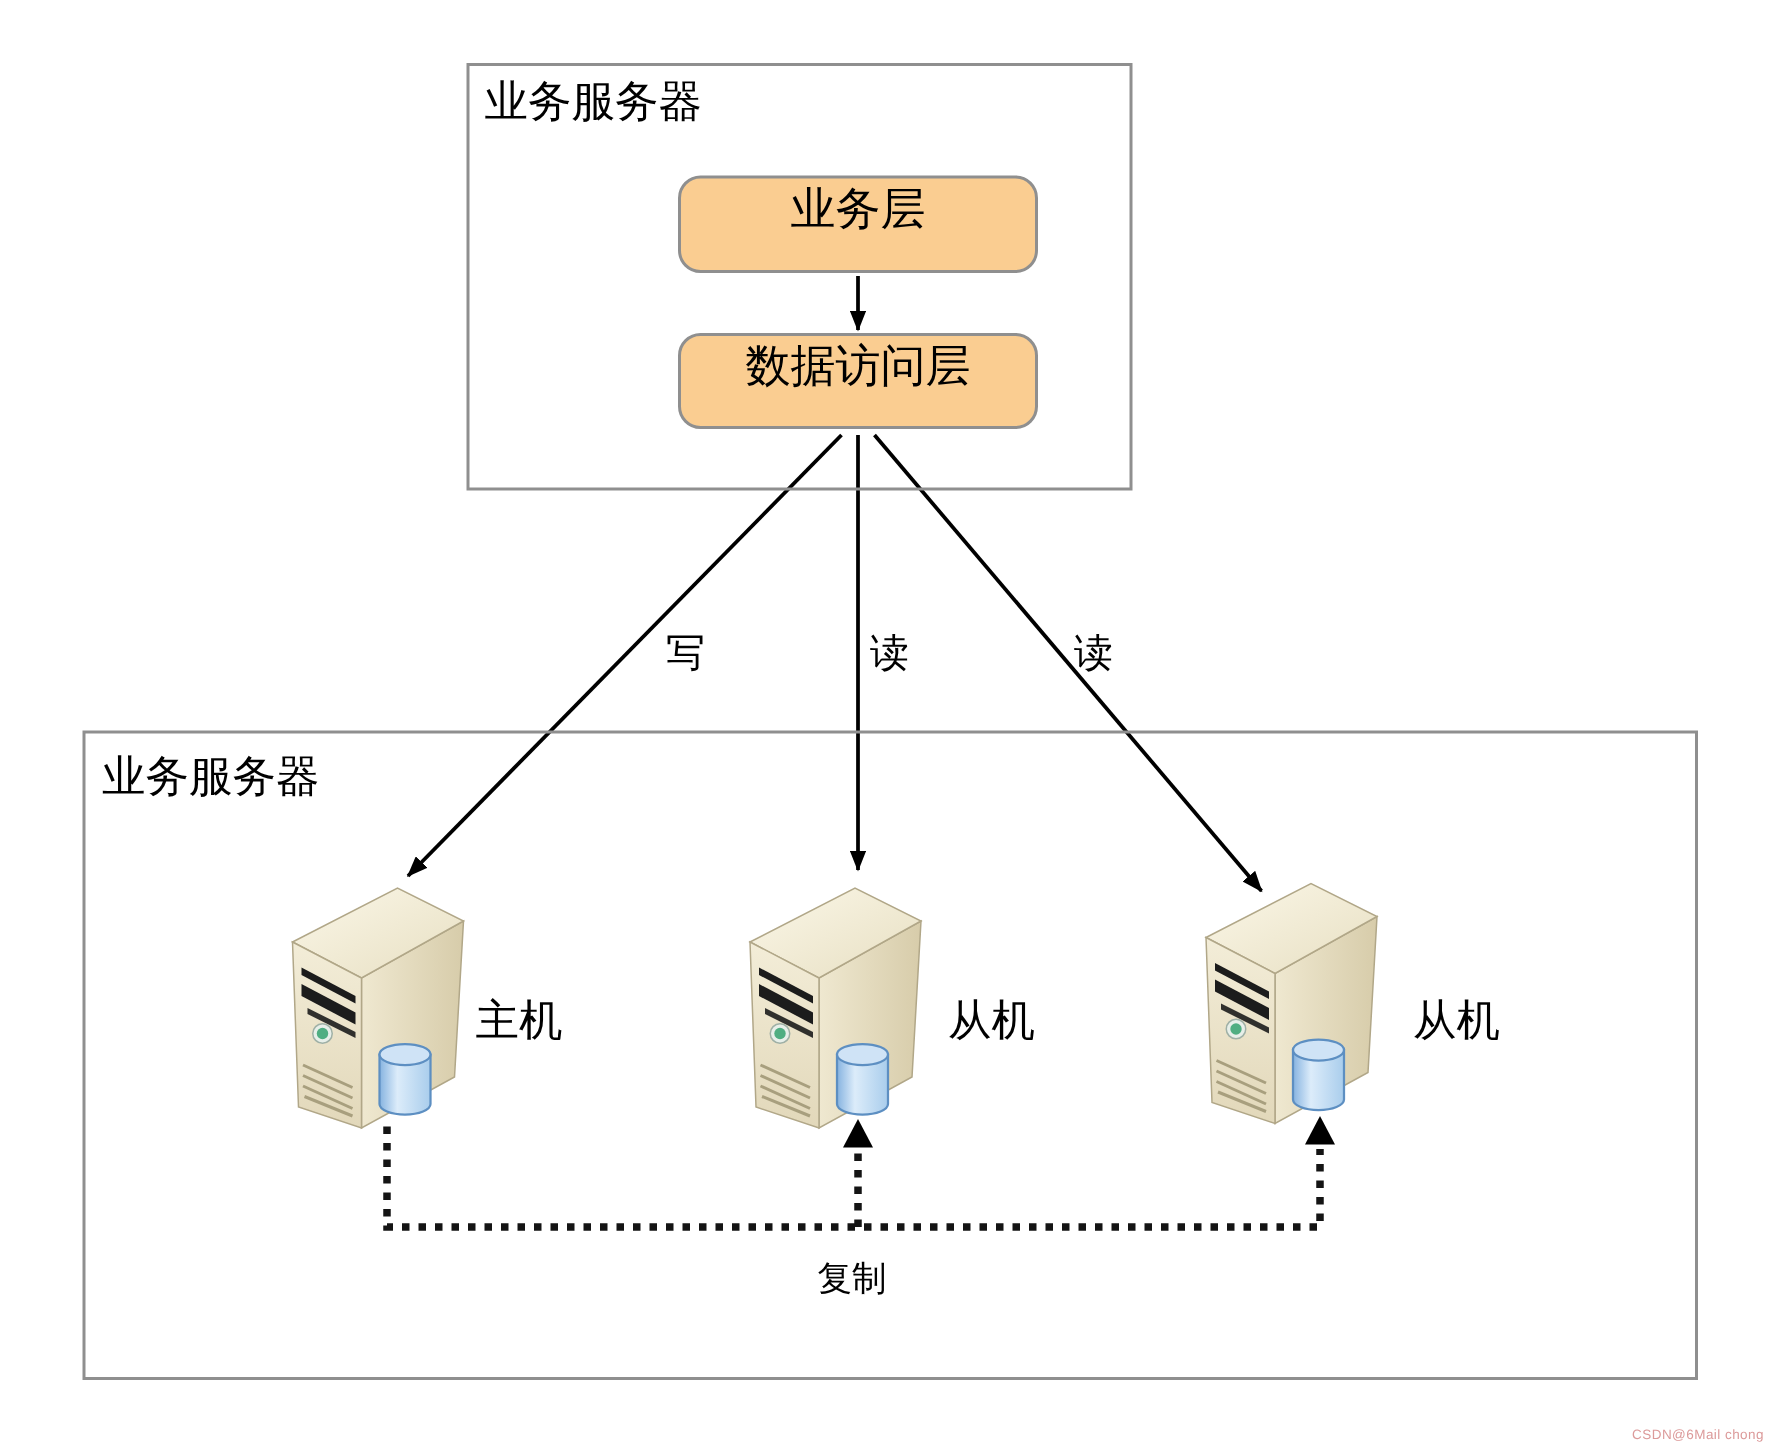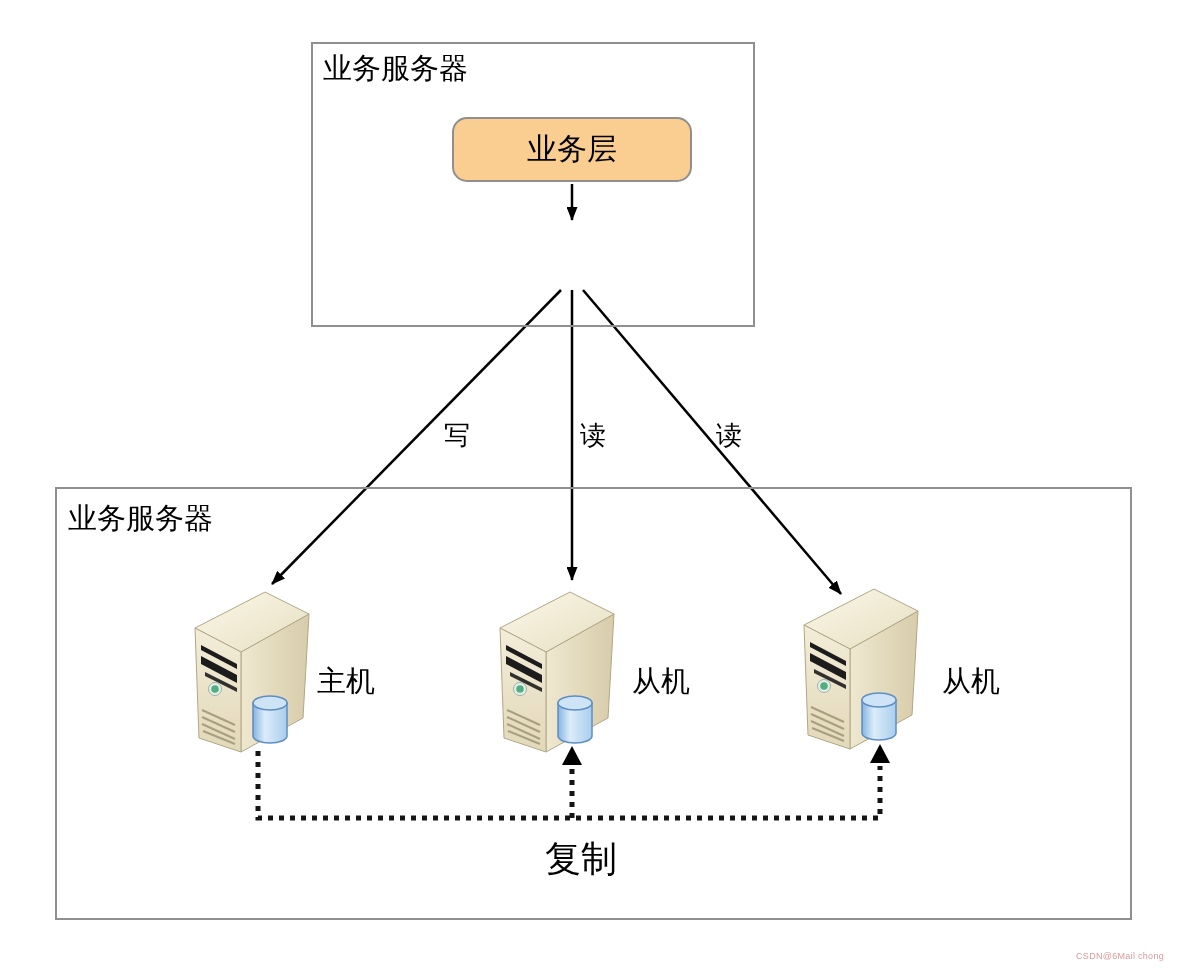--- a/index.html
+++ b/index.html
@@ -9,41 +9,41 @@
   }
   .outer-box{position:absolute;border:2px solid #8f8f8f;background:transparent;}
   .box-business{left:311px;top:42px;width:440px;height:281px;}
   .box-cluster{left:55px;top:487px;width:1073px;height:429px;}
   .box-title{position:absolute;font-size:29px;line-height:1;white-space:nowrap;}
   .title-business{left:323px;top:54px;}
   .title-cluster{left:68px;top:504px;}
   .node{
     position:absolute;left:452px;width:240px;background:#facd91;
     border:2px solid #8f8f8f;border-radius:15px;
-    display:flex;align-items:center;justify-content:center;
+    display:flex;justify-content:center;
     font-size:30px;box-sizing:border-box;
   }
   .node-business{top:117px;height:65px;}
   .node-dal{top:222px;height:64px;}
   .edge-label{position:absolute;font-size:26px;line-height:1;white-space:nowrap;}
   .lbl-write{left:444px;top:422px;}
   .lbl-read1{left:580px;top:422px;}
   .lbl-read2{left:716px;top:422px;}
-  .lbl-replicate{left:545px;top:841px;font-size:36px;}
+  .lbl-replicate{left:545px;top:841px;font-size:23px;}
   .server-label{position:absolute;font-size:29px;line-height:1;white-space:nowrap;text-align:right;}
   .lbl-master{left:317px;top:667px;}
   .lbl-slave1{left:632px;top:667px;}
   .lbl-slave2{left:942px;top:667px;}
   .overlay{position:absolute;left:0;top:0;width:1184px;height:969px;pointer-events:none;}
   .server-svg{position:absolute;width:130px;height:175px;}
   .server-master{left:191px;top:586px;}
   .server-slave1{left:496px;top:586px;}
   .server-slave2{left:800px;top:583px;}
   .watermark{
-    position:absolute;right:20px;top:951px;font-size:9px;line-height:1.2;
+    position:absolute;right:8px;top:951px;font-size:9px;line-height:1.2;
     color:#dc9a9a;letter-spacing:0.3px;
   }
 </style>
 </head>
 <body>
 
 <div class="canvas">
 
   <svg class="overlay" viewBox="0 0 1184 969">
     <defs>
@@ -102,20 +102,23 @@
     <polygon points="572,746 562,765 582,765" fill="#000"></polygon>
     <polygon points="880,744 870,763 890,763" fill="#000"></polygon>
   </svg>
 
   <div class="outer-box box-business"></div>
   <div class="box-title title-business">业务服务器</div>
 
   <div class="node node-business">
     <span>业务层</span>
   </div>
+  <div class="node node-dal">
+    <span>数据访问层</span>
+  </div>
 
   <div class="edge-label lbl-write">写</div>
   <div class="edge-label lbl-read1">读</div>
   <div class="edge-label lbl-read2">读</div>
   <div class="edge-label lbl-replicate">复制</div>
 
   <div class="outer-box box-cluster"></div>
   <div class="box-title title-cluster">业务服务器</div>
 
   <svg class="server-svg server-master" viewBox="0 0 130 175">

